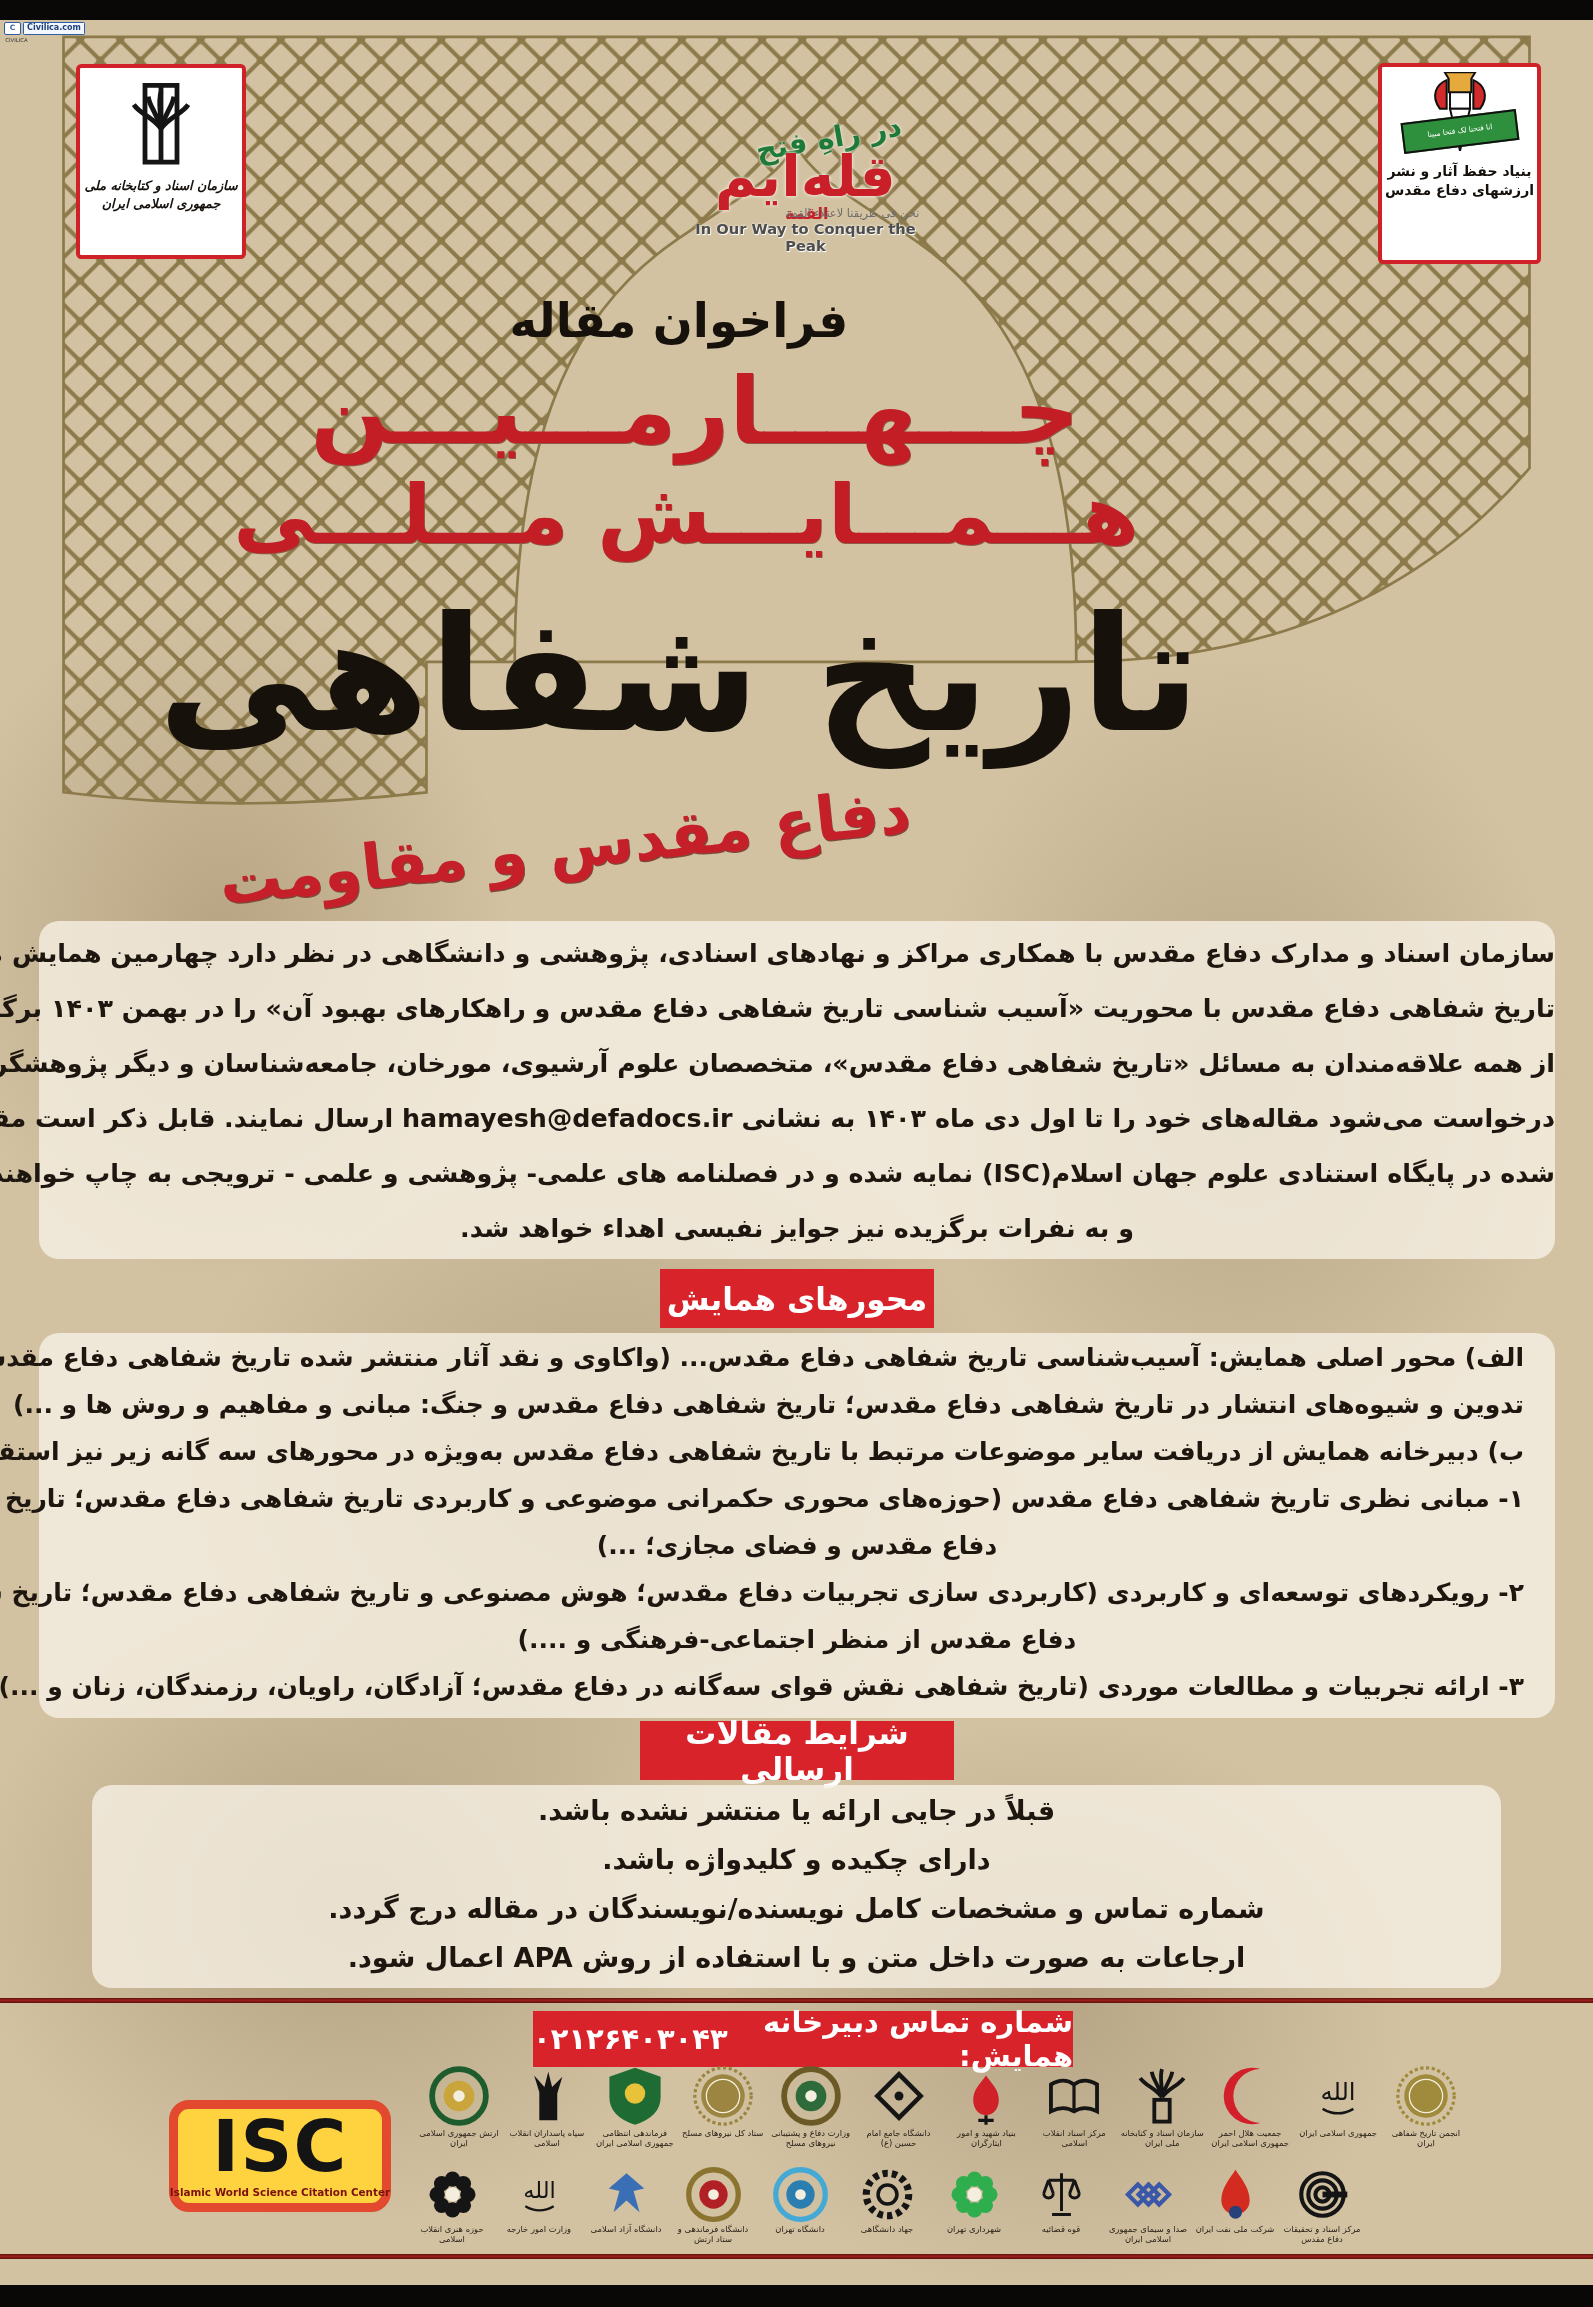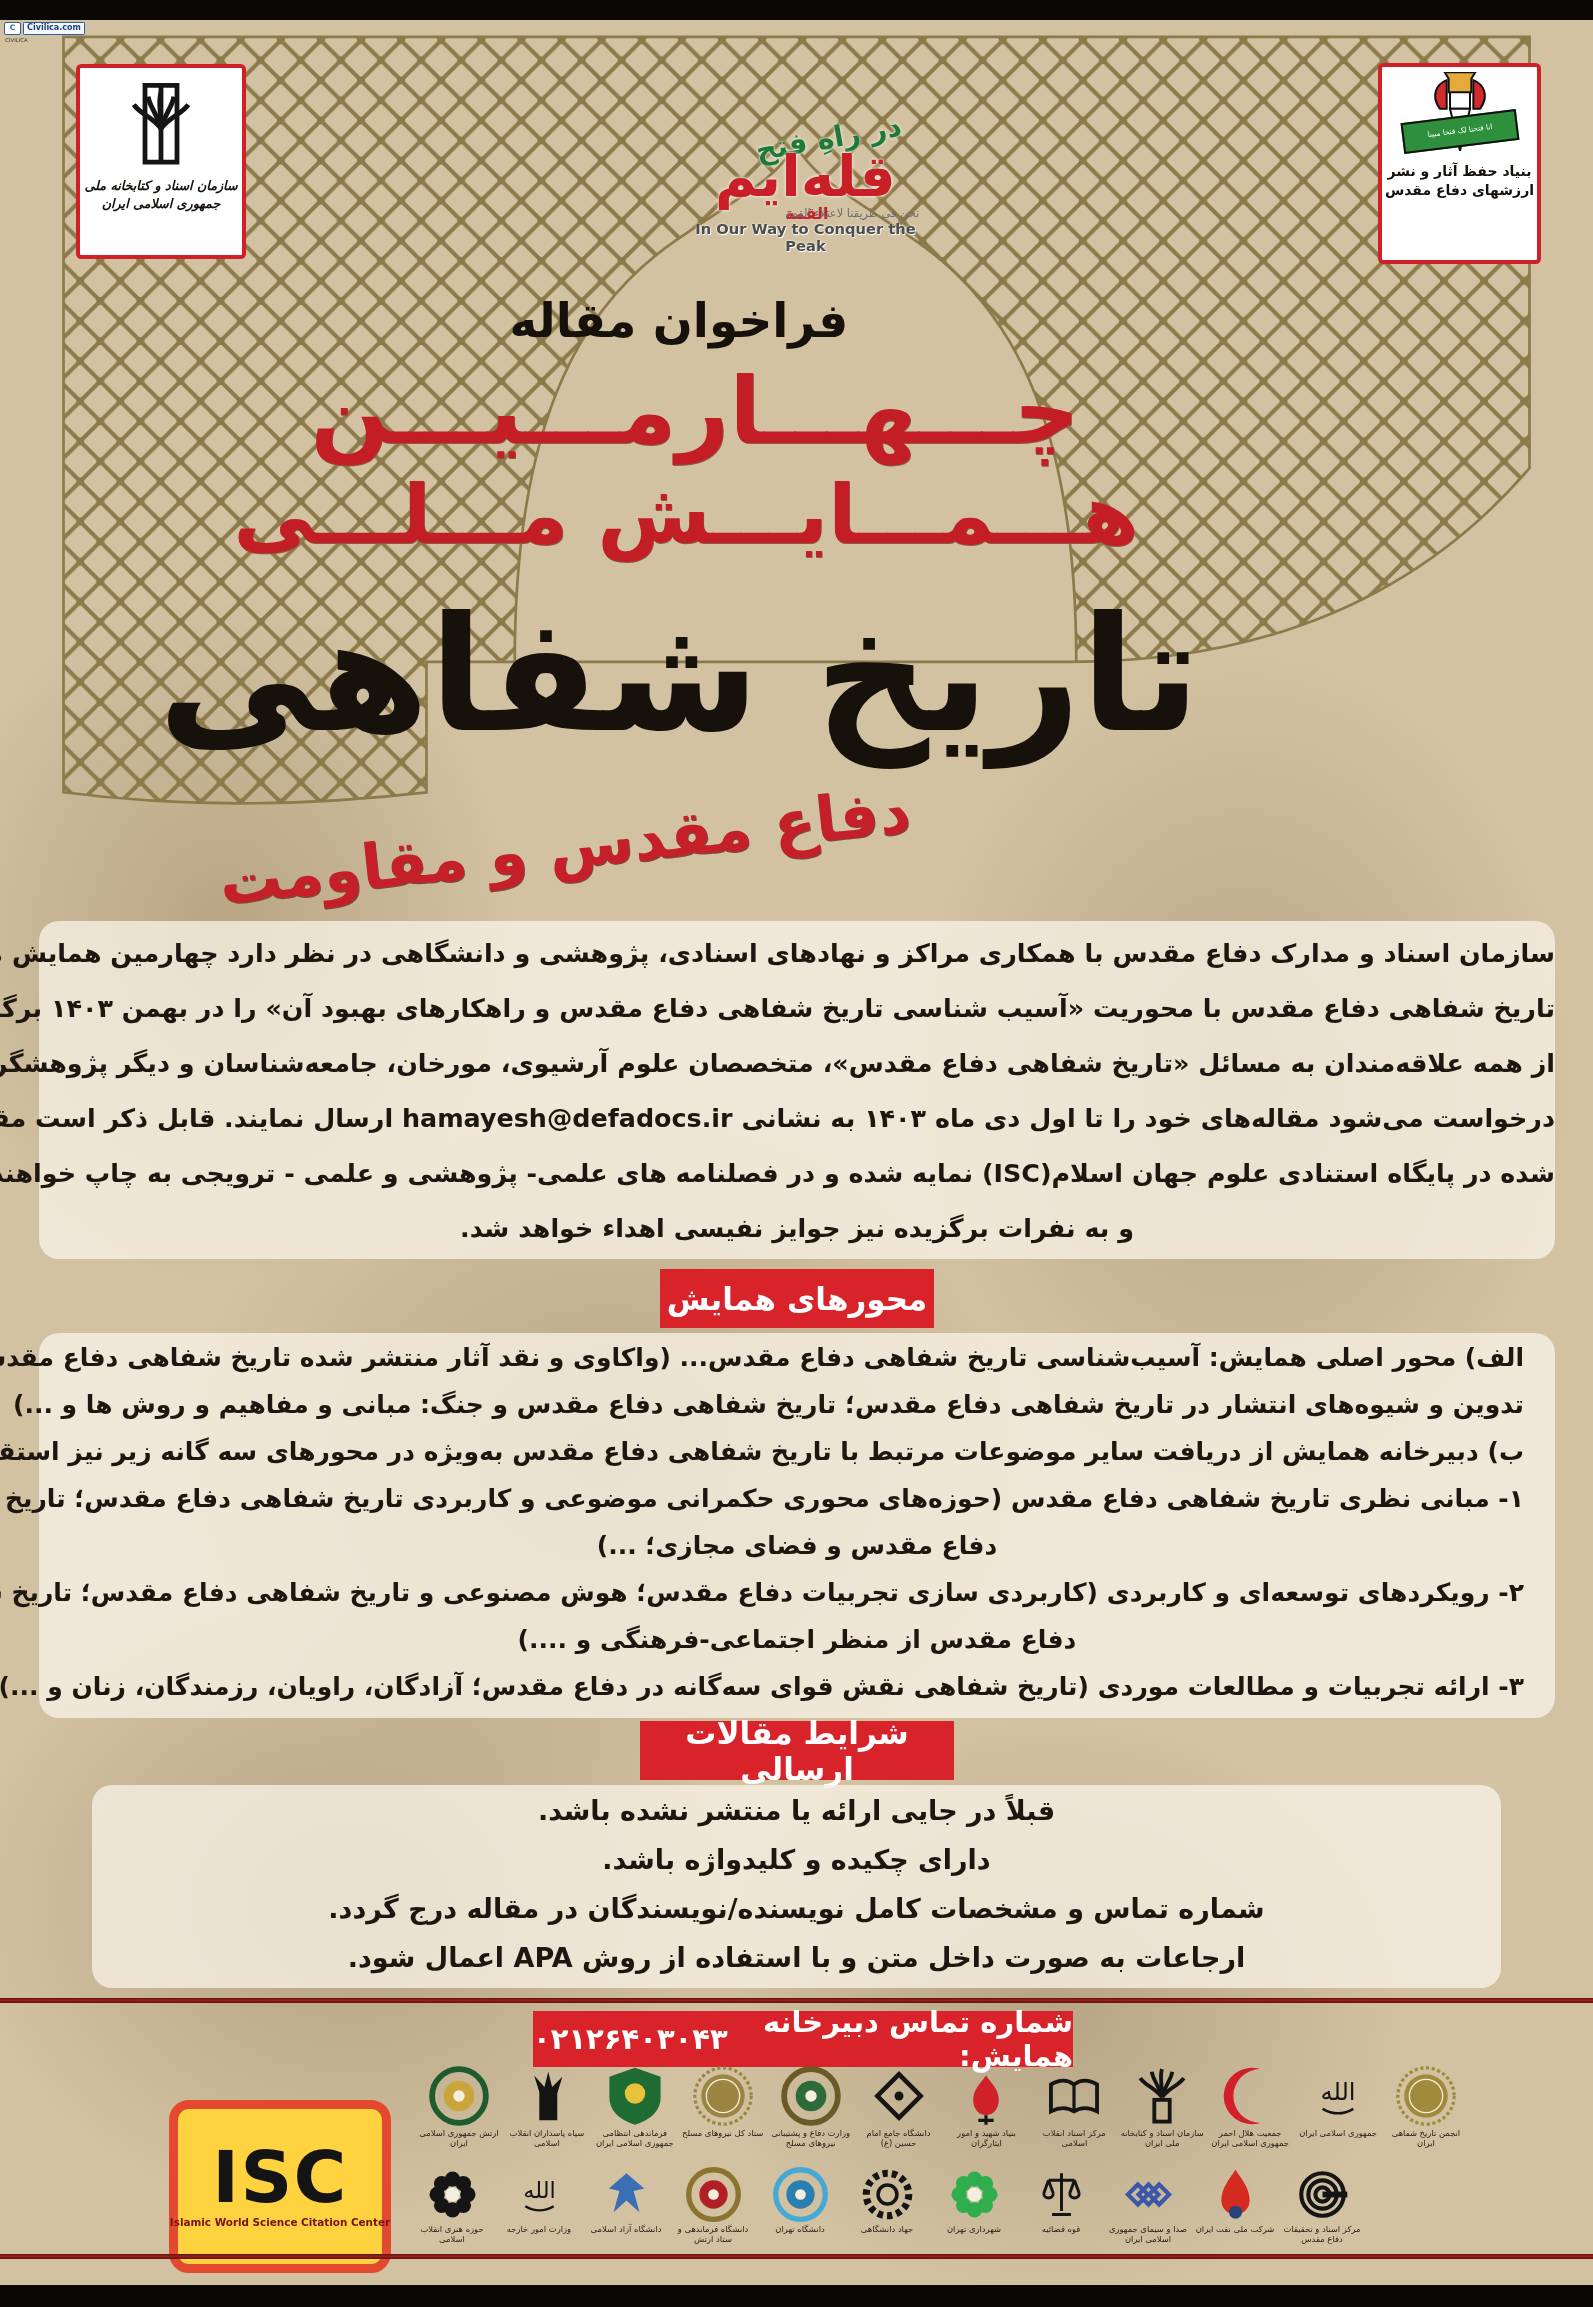--- a/index.html
+++ b/index.html
@@ -73,21 +73,21 @@
   #badge-conditions{left:640px;top:1721px;width:314px;height:59px;font-size:31px;}
   
   .rule{left:0;width:1593px;height:4.7px;background:linear-gradient(#5e100d,#9c211b 45%,#5e100d);}
   #rule1{top:1998px;} #rule2{top:2254px;}
   
   #contact-bar{left:533px;top:2011px;width:540px;height:56px;background:#d8232b;color:#fff;
      display:flex;align-items:center;justify-content:center;direction:rtl;font-weight:bold;
      font-size:29px;gap:9.4px;}
   #contact-phone{letter-spacing:4.7px;}
   
-  #isc{left:169px;top:2100px;width:222px;height:173px;background:#ffd23f;border:9.4px solid #e2492f;
+  #isc{left:169px;top:2100px;width:222px;height:112px;background:#ffd23f;border:9.4px solid #e2492f;
      border-radius:20px;box-sizing:border-box;display:flex;flex-direction:column;align-items:center;
      justify-content:center;}
   #isc-abbr{font-size:72px;font-weight:bold;color:#141414;line-height:0.9;letter-spacing:1.3px;}
   #isc-cap{font-size:10.4px;font-weight:bold;color:#7a1010;margin-top:6.7px;white-space:nowrap;}
   
   .prow{display:flex;justify-content:space-between;align-items:flex-start;}
   #row1{left:416px;top:2064px;width:1053px;height:100px;}
   #row2{left:409px;top:2165px;width:956px;height:87px;}
   .partner{display:flex;flex-direction:column;align-items:center;width:86px;flex:0 0 auto;}
   .partner .picon{width:64px;height:64px;}

